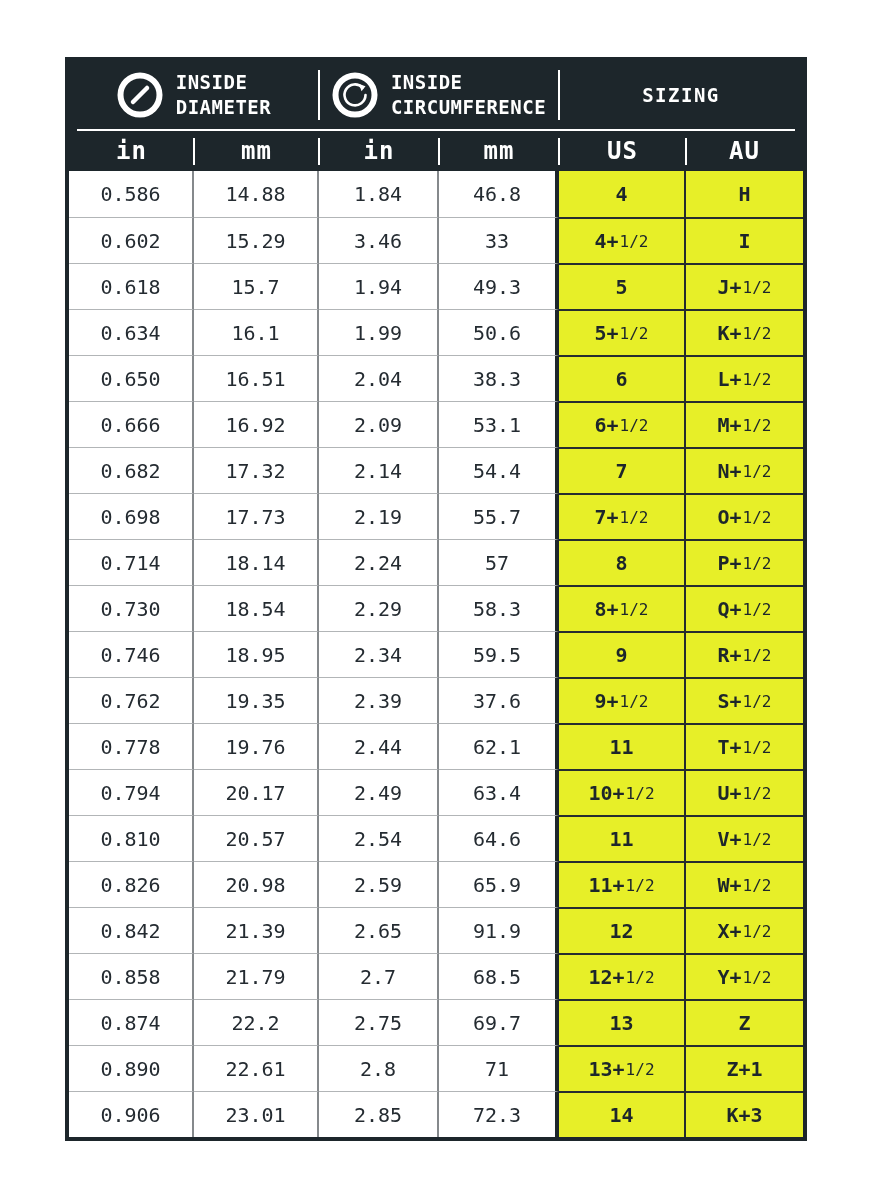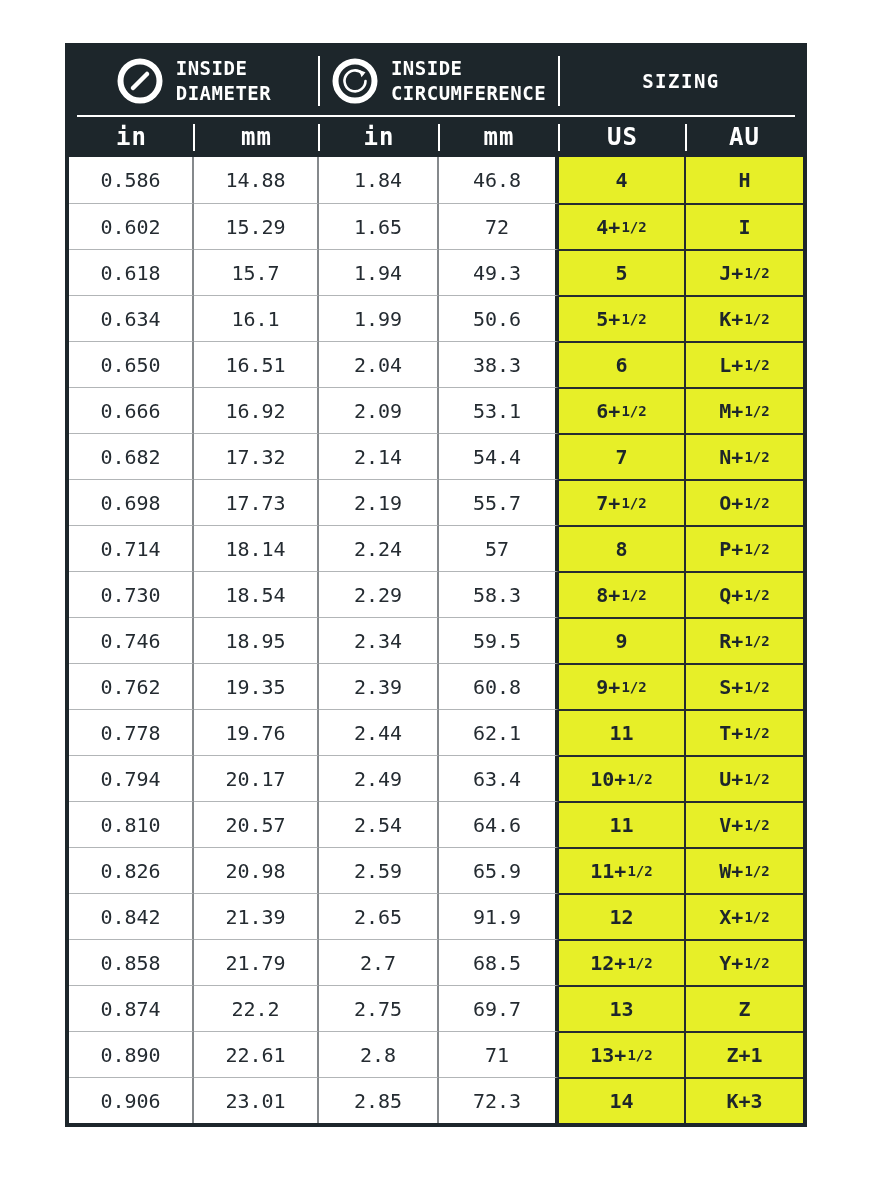--- a/index.html
+++ b/index.html
@@ -2,21 +2,21 @@
 <html><head>
 <meta charset="utf-8">
 <style>
   html,body{margin:0;padding:0;}
   body{
     width:870px;height:1200px;background:#ffffff;
     font-family:"DejaVu Sans Mono","Liberation Mono",monospace;
     position:relative;overflow:hidden;
   }
   .card{
-    position:absolute;left:65px;top:43px;width:742px;
+    position:absolute;left:65px;top:57px;width:742px;
     border:4px solid #1d262b;background:#1d4ed8;box-sizing:border-box;
   }
   
   .header{background:#1d262b;color:#ffffff;}
   .group-row{display:flex;height:68px;position:relative;align-items:center;}
   .group{display:flex;align-items:center;justify-content:center;gap:13px;height:100%;}
   .g0{width:250px;}
   .g1{width:240px;}
   .g2{width:244px;}
   .group .icon{width:46px;height:46px;flex:0 0 auto;display:flex;align-items:center;justify-content:center;}
@@ -41,21 +41,21 @@
     height:46px;box-sizing:border-box;
     display:flex;align-items:center;justify-content:center;
     font-size:20px;color:#242b31;background:#ffffff;
   }
   .cell.gr{border-right:2px solid #85898c;}          
   .cell.dkR{border-right:4px solid #1d262b;}         
   .cell.dk2{border-right:2px solid #242b2e;}         
   .row:not(:first-child) .cell.white-c{border-top:1px solid #b2b5b7;}
   .row:not(:first-child) .cell.hl-c{border-top:2px solid #262d30;}
   .cell.hl-c{background:#e7ef28;font-weight:bold;color:#1d262b;}
-  .cell .frac{font-size:14px;font-weight:bold;margin-left:1px;}
+  .cell .frac{font-size:16px;font-weight:normal;margin-left:1px;}
   svg{display:block;}
 </style>
 </head>
 <body>
 
 <div class="card">
   <div class="header">
     <div class="group-row" id="group-row">
       <span class="gsep s1"></span>
       <span class="gsep s2"></span>
@@ -104,22 +104,22 @@
         <div class="cell w0 white-c gr">0.586</div>
         <div class="cell w1 white-c gr">14.88</div>
         <div class="cell w2 white-c gr">1.84</div>
         <div class="cell w3 white-c dkR">46.8</div>
         <div class="cell w4 hl-c dk2">4</div>
         <div class="cell w5 hl-c">H</div>
       </div>
       <div class="row">
         <div class="cell w0 white-c gr">0.602</div>
         <div class="cell w1 white-c gr">15.29</div>
-        <div class="cell w2 white-c gr">1.65</div>
-        <div class="cell w3 white-c dkR">72</div>
+        <div class="cell w2 white-c gr">3.46</div>
+        <div class="cell w3 white-c dkR">33</div>
         <div class="cell w4 hl-c dk2">
           <span>4+</span>
           <span class="frac">1/2</span>
         </div>
         <div class="cell w5 hl-c">I</div>
       </div>
       <div class="row">
         <div class="cell w0 white-c gr">0.618</div>
         <div class="cell w1 white-c gr">15.7</div>
         <div class="cell w2 white-c gr">1.94</div>
@@ -227,21 +227,21 @@
         <div class="cell w4 hl-c dk2">9</div>
         <div class="cell w5 hl-c">
           <span>R+</span>
           <span class="frac">1/2</span>
         </div>
       </div>
       <div class="row">
         <div class="cell w0 white-c gr">0.762</div>
         <div class="cell w1 white-c gr">19.35</div>
         <div class="cell w2 white-c gr">2.39</div>
-        <div class="cell w3 white-c dkR">60.8</div>
+        <div class="cell w3 white-c dkR">37.6</div>
         <div class="cell w4 hl-c dk2">
           <span>9+</span>
           <span class="frac">1/2</span>
         </div>
         <div class="cell w5 hl-c">
           <span>S+</span>
           <span class="frac">1/2</span>
         </div>
       </div>
       <div class="row">

